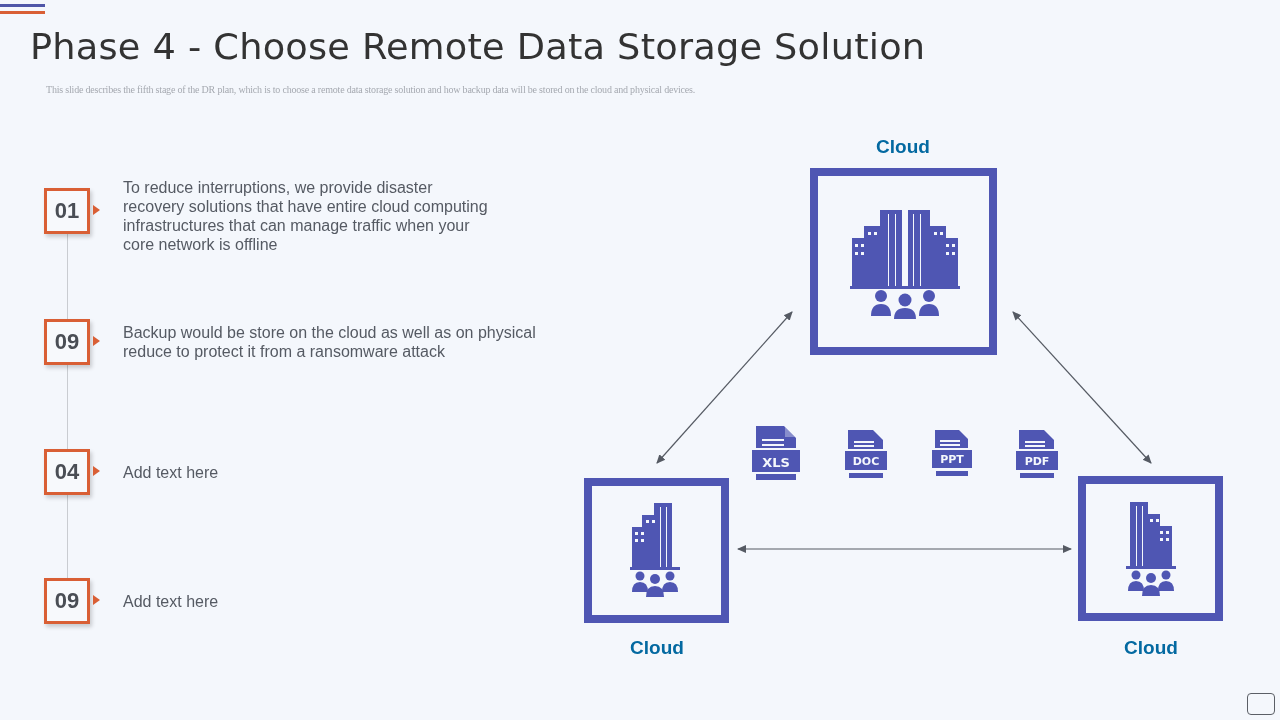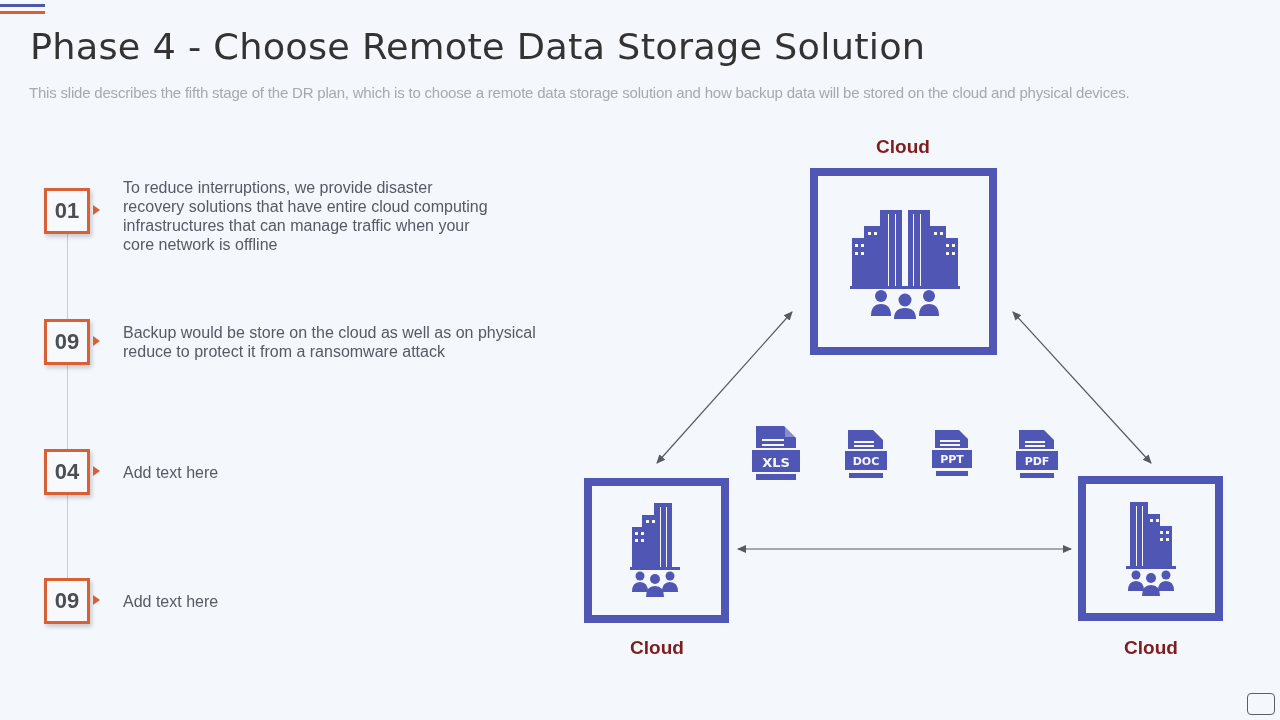--- a/index.html
+++ b/index.html
@@ -13,22 +13,23 @@
     .accent-bar.blue { top:4px; background:#4f56a8; }
     .accent-bar.orange { top:11px; background:#d95f35; }
 
     .title {
       position:absolute; left:30px; top:26px; margin:0;
       font-family:"DejaVu Sans", sans-serif; font-weight:normal;
       font-size:36px; color:#333; letter-spacing:0.2px;
       transform:scaleX(1.02); transform-origin:left;
     }
     .subtitle {
-      position:absolute; left:29px; top:84px; font-size:15px; color:#a5a9b0;
+      position:absolute; left:46px; top:84px; font-size:10px; color:#a5a9b0;
       letter-spacing:-0.2px;
+      font-family:Liberation Serif, serif;
     }
 
     .timeline-line { position:absolute; left:67px; top:233px; width:1px; height:345px; background:#c9ccd1; }
 
     .step { position:absolute; left:44px; height:46px; }
     .step-num {
       position:absolute; left:0; top:0; width:40px; height:40px;
       border:3px solid #d95f35; background:#f7f9fc;
       box-shadow:2px 3px 4px rgba(0,0,0,0.18);
       display:flex; align-items:center; justify-content:center;
@@ -38,21 +39,21 @@
       position:absolute; left:49px; top:17px; width:0; height:0;
       border-top:5px solid transparent; border-bottom:5px solid transparent;
       border-left:7px solid #d95f35;
     }
     .step-text {
       position:absolute; left:79px; top:-10px; width:420px;
       font-size:16px; line-height:19px; color:#555a63;
     }
     .step-text.single { top:14px; }
 
-    .node-label { position:absolute; font-size:19px; font-weight:bold; color:#7f1d1d; text-align:center; }
+    .node-label { position:absolute; font-size:19px; font-weight:bold; color:#0369a1; text-align:center; }
     .node-box { position:absolute; border:8px solid #4f56b3; background:#f4f7fc; box-sizing:border-box; }
     .node-box svg { position:absolute; }
 
     .file-icon { position:absolute; }
     svg.arrows { position:absolute; left:0; top:0; }
     .nav-box {
       position:absolute; left:1247px; top:693px; width:28px; height:22px;
       border:1px solid #5b5f66; border-radius:4px; box-sizing:border-box;
     }
   </style>

